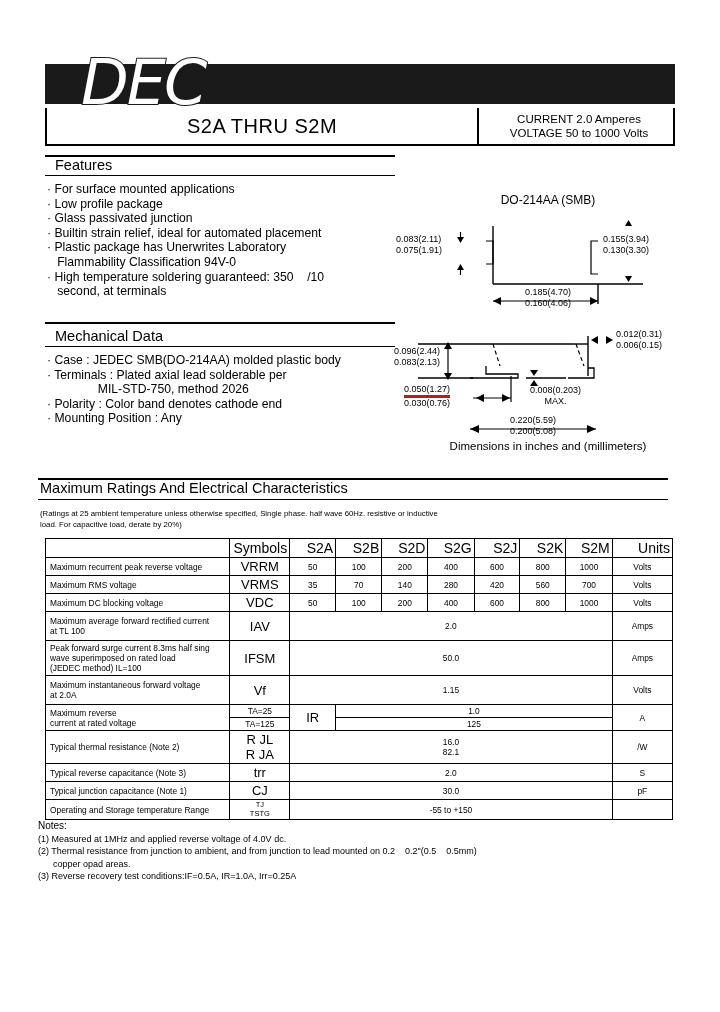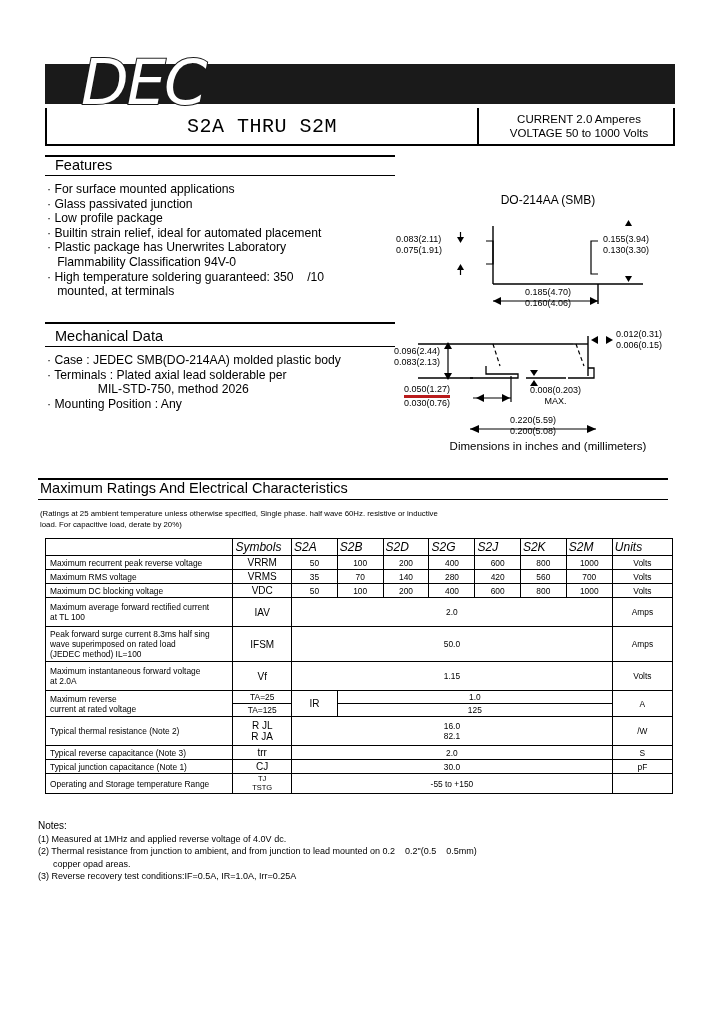--- a/index.html
+++ b/index.html
@@ -24,21 +24,21 @@
     -webkit-text-stroke:2px #1a1a1a;
     paint-order:stroke fill;
     z-index:3;
   }
   .title-row{
     position:relative;display:flex;
     border:2px solid #000;border-top:none;height:36px;
   }
   .title-main{
     flex:1;display:flex;align-items:center;justify-content:center;
-    font-size:20px;letter-spacing:.5px;font-family:Liberation Mono, monospace;
+    font-size:20px;letter-spacing:.5px;
   }
   .title-right{
     width:196px;border-left:2px solid #000;
     display:flex;flex-direction:column;justify-content:center;
     padding-left:6px;box-sizing:border-box;
     font-size:11.5px;line-height:14px;align-items:center;
   }
 
   
   .sect{position:absolute;}
@@ -70,22 +70,22 @@
     width:628px;border-collapse:collapse;
     font-size:8.4px;
   }
   table.main td{
     border:1px solid #000;
     padding:1px 2px;
     vertical-align:middle;
   }
   table.main td.lbl{text-align:left;padding-left:4px;line-height:10px;}
   table.main td.ctr{text-align:center;}
-  .hdrrow td{font-size:12px;text-align:left;padding:4px 2px;font-style:italic;}
-  .sym{font-size:10px;}
+  .hdrrow td{font-size:14px;text-align:right;padding:4px 2px;}
+  .sym{font-size:13px;}
   .rowtall td{height:26px;}
 
   
   .notes{
     position:absolute;left:38px;top:820px;width:600px;
     font-size:9px;line-height:12.6px;
   }
   .notes .nhead{font-size:10px;}
   .notes div{white-space:pre;}
 </style>
@@ -107,38 +107,39 @@
       </div>
     </div>
   </div>
 
   <div class="sect" style="left:45px;top:155px;width:350px;">
     <div class="rule-thick"></div>
     <div class="sect-title">Features</div>
     <div class="rule-thin"></div>
     <div class="bullets" style="margin-top:6px;">
       <div>· For surface mounted applications</div>
+      <div>· Low profile package</div>
       <div>· Glass passivated junction</div>
-      <div>· Low profile package</div>
       <div>· Builtin strain relief, ideal for automated placement</div>
       <div>· Plastic package has Unerwrites Laboratory</div>
       <div>   Flammability Classification 94V-0</div>
       <div>· High temperature soldering guaranteed: 350    /10</div>
-      <div>   mounted, at terminals</div>
+      <div>   second, at terminals</div>
     </div>
   </div>
 
   <div class="sect" style="left:45px;top:322px;width:350px;">
     <div class="rule-thick"></div>
     <div class="sect-title" style="padding-top:4px;">Mechanical Data</div>
     <div class="rule-thin"></div>
     <div class="bullets" style="margin-top:6px;">
       <div>· Case : JEDEC SMB(DO-214AA) molded plastic body</div>
       <div>· Terminals : Plated axial lead solderable per</div>
       <div>               MIL-STD-750, method 2026</div>
+      <div>· Polarity : Color band denotes cathode end</div>
       <div>· Mounting Position : Any</div>
     </div>
   </div>
 
   <div class="pkg">
     <svg width="300" height="275" viewBox="0 0 300 275">
 
       <text x="150" y="18" font-size="12" text-anchor="middle" font-family="Liberation Sans, sans-serif">DO-214AA (SMB)</text>
 
       <line x1="95" y1="40" x2="95" y2="98" stroke="#000" stroke-width="1.4"></line>

